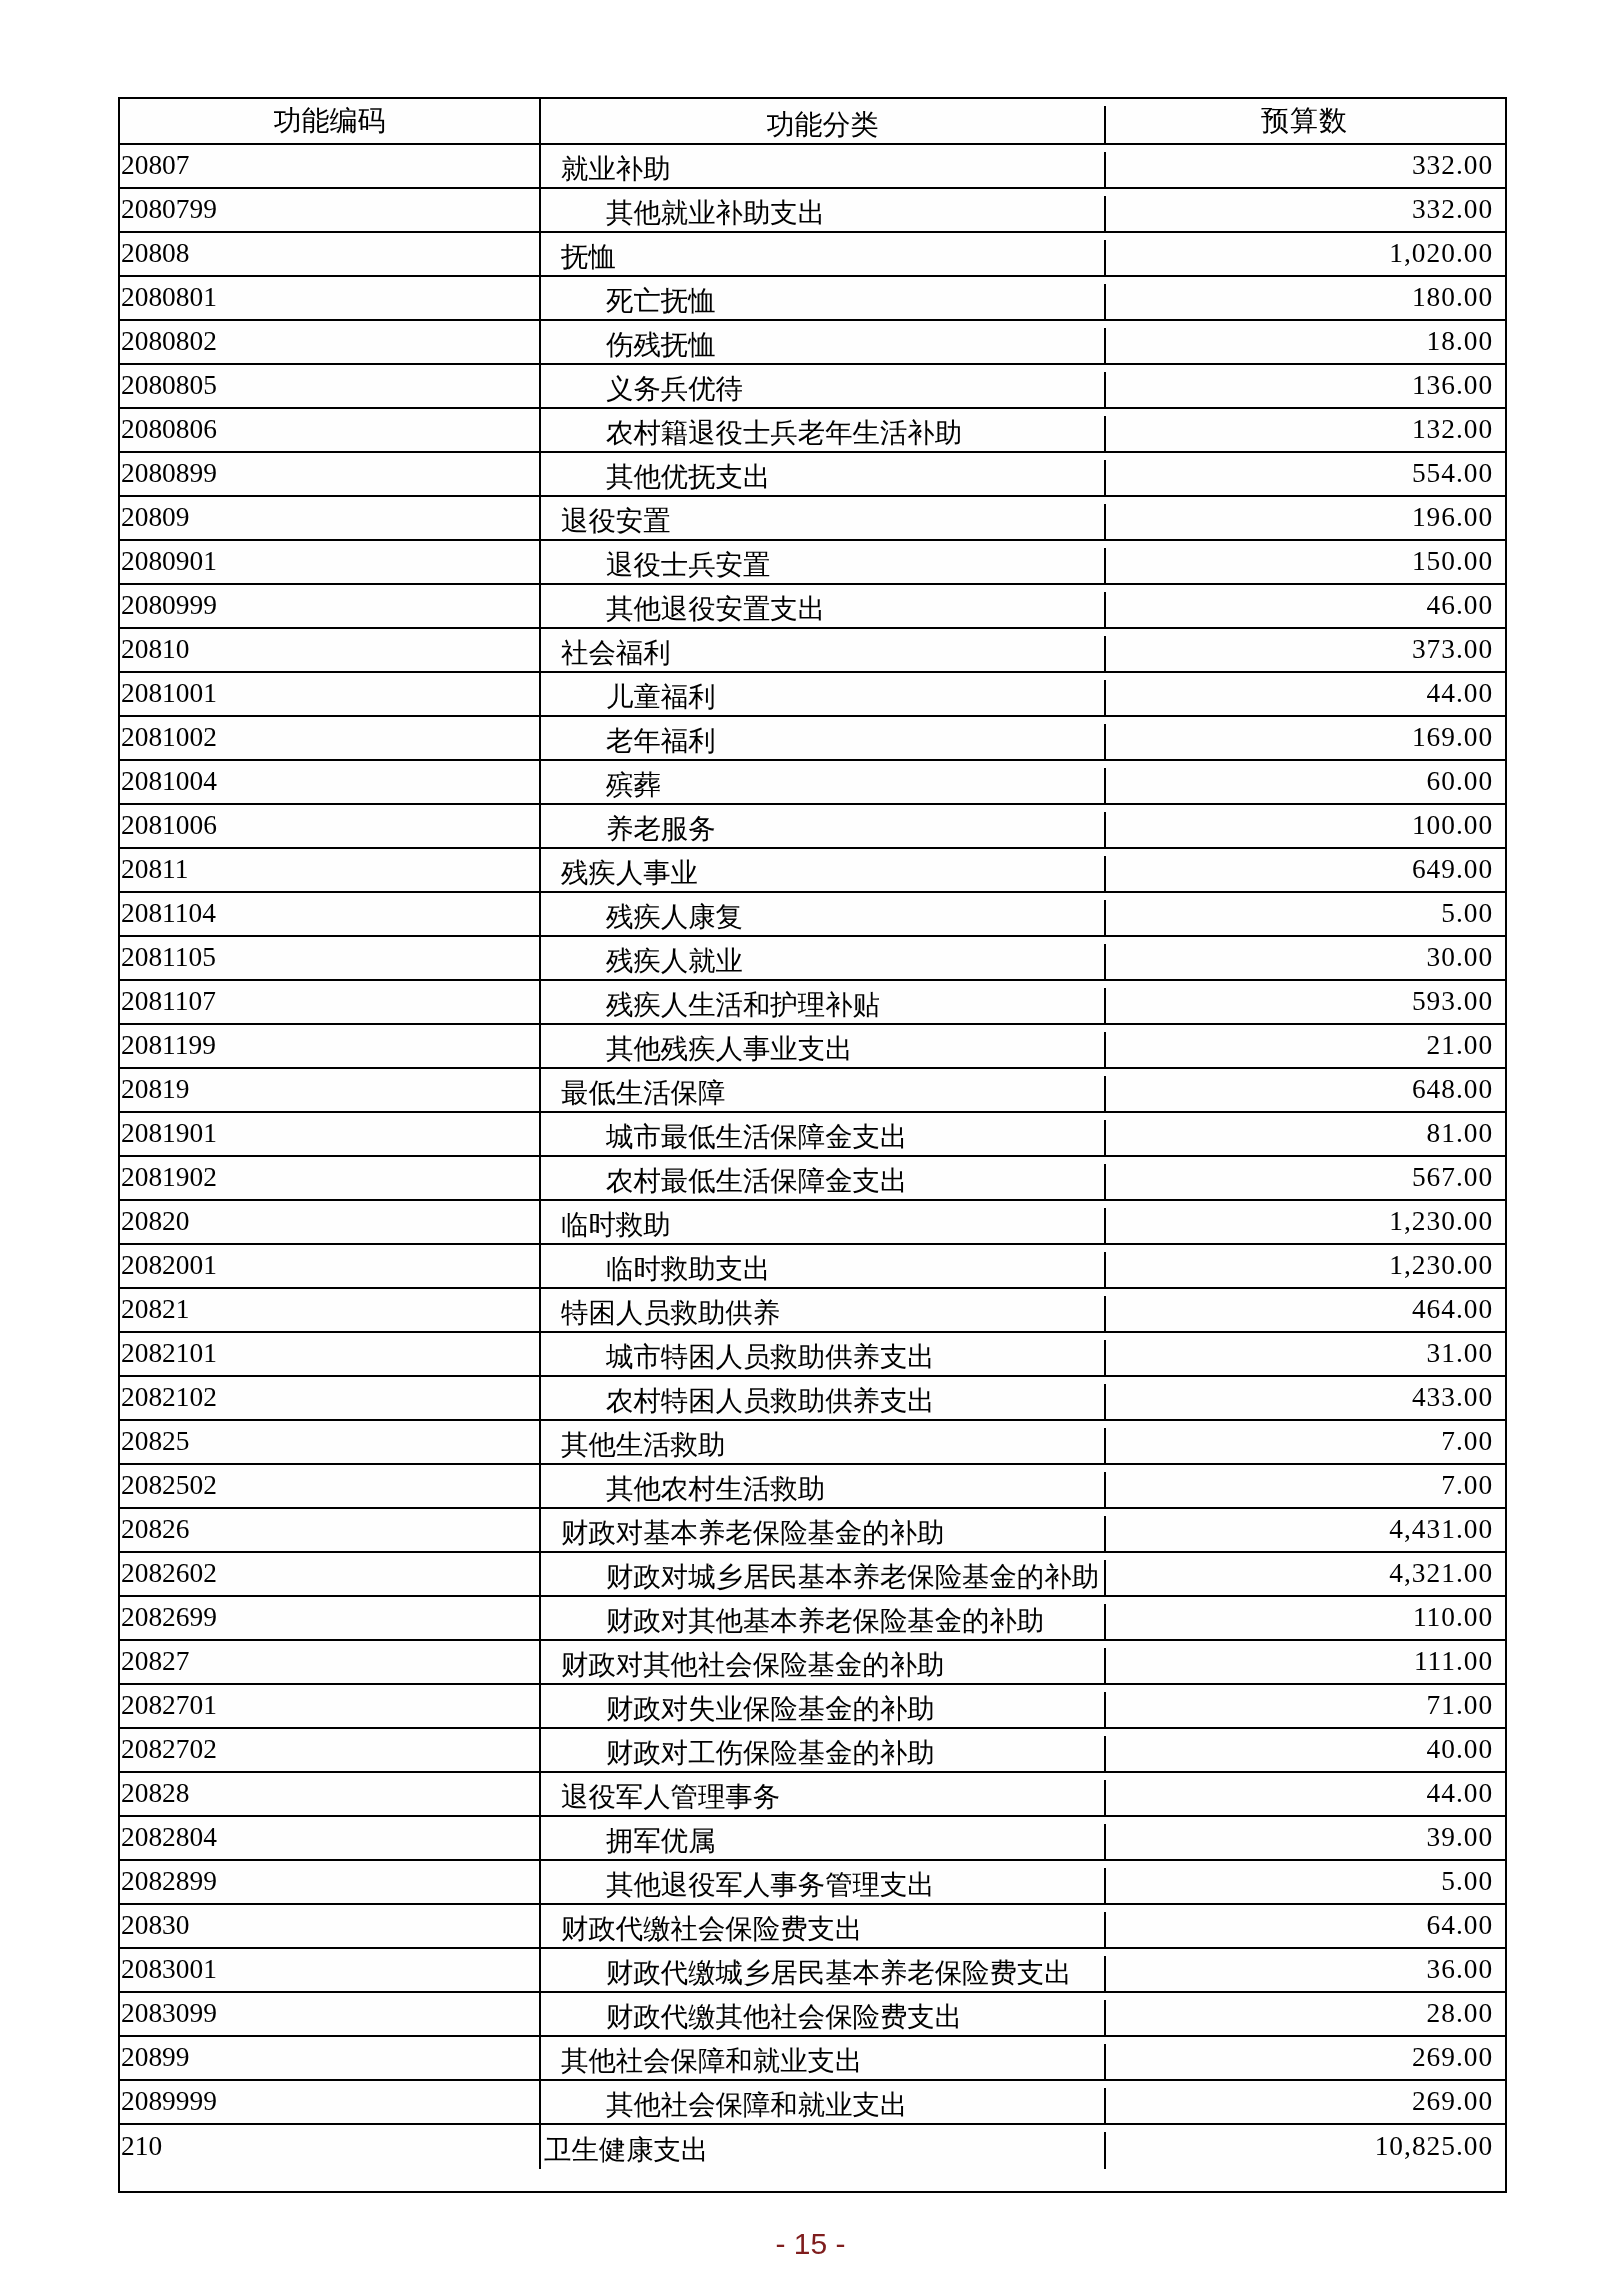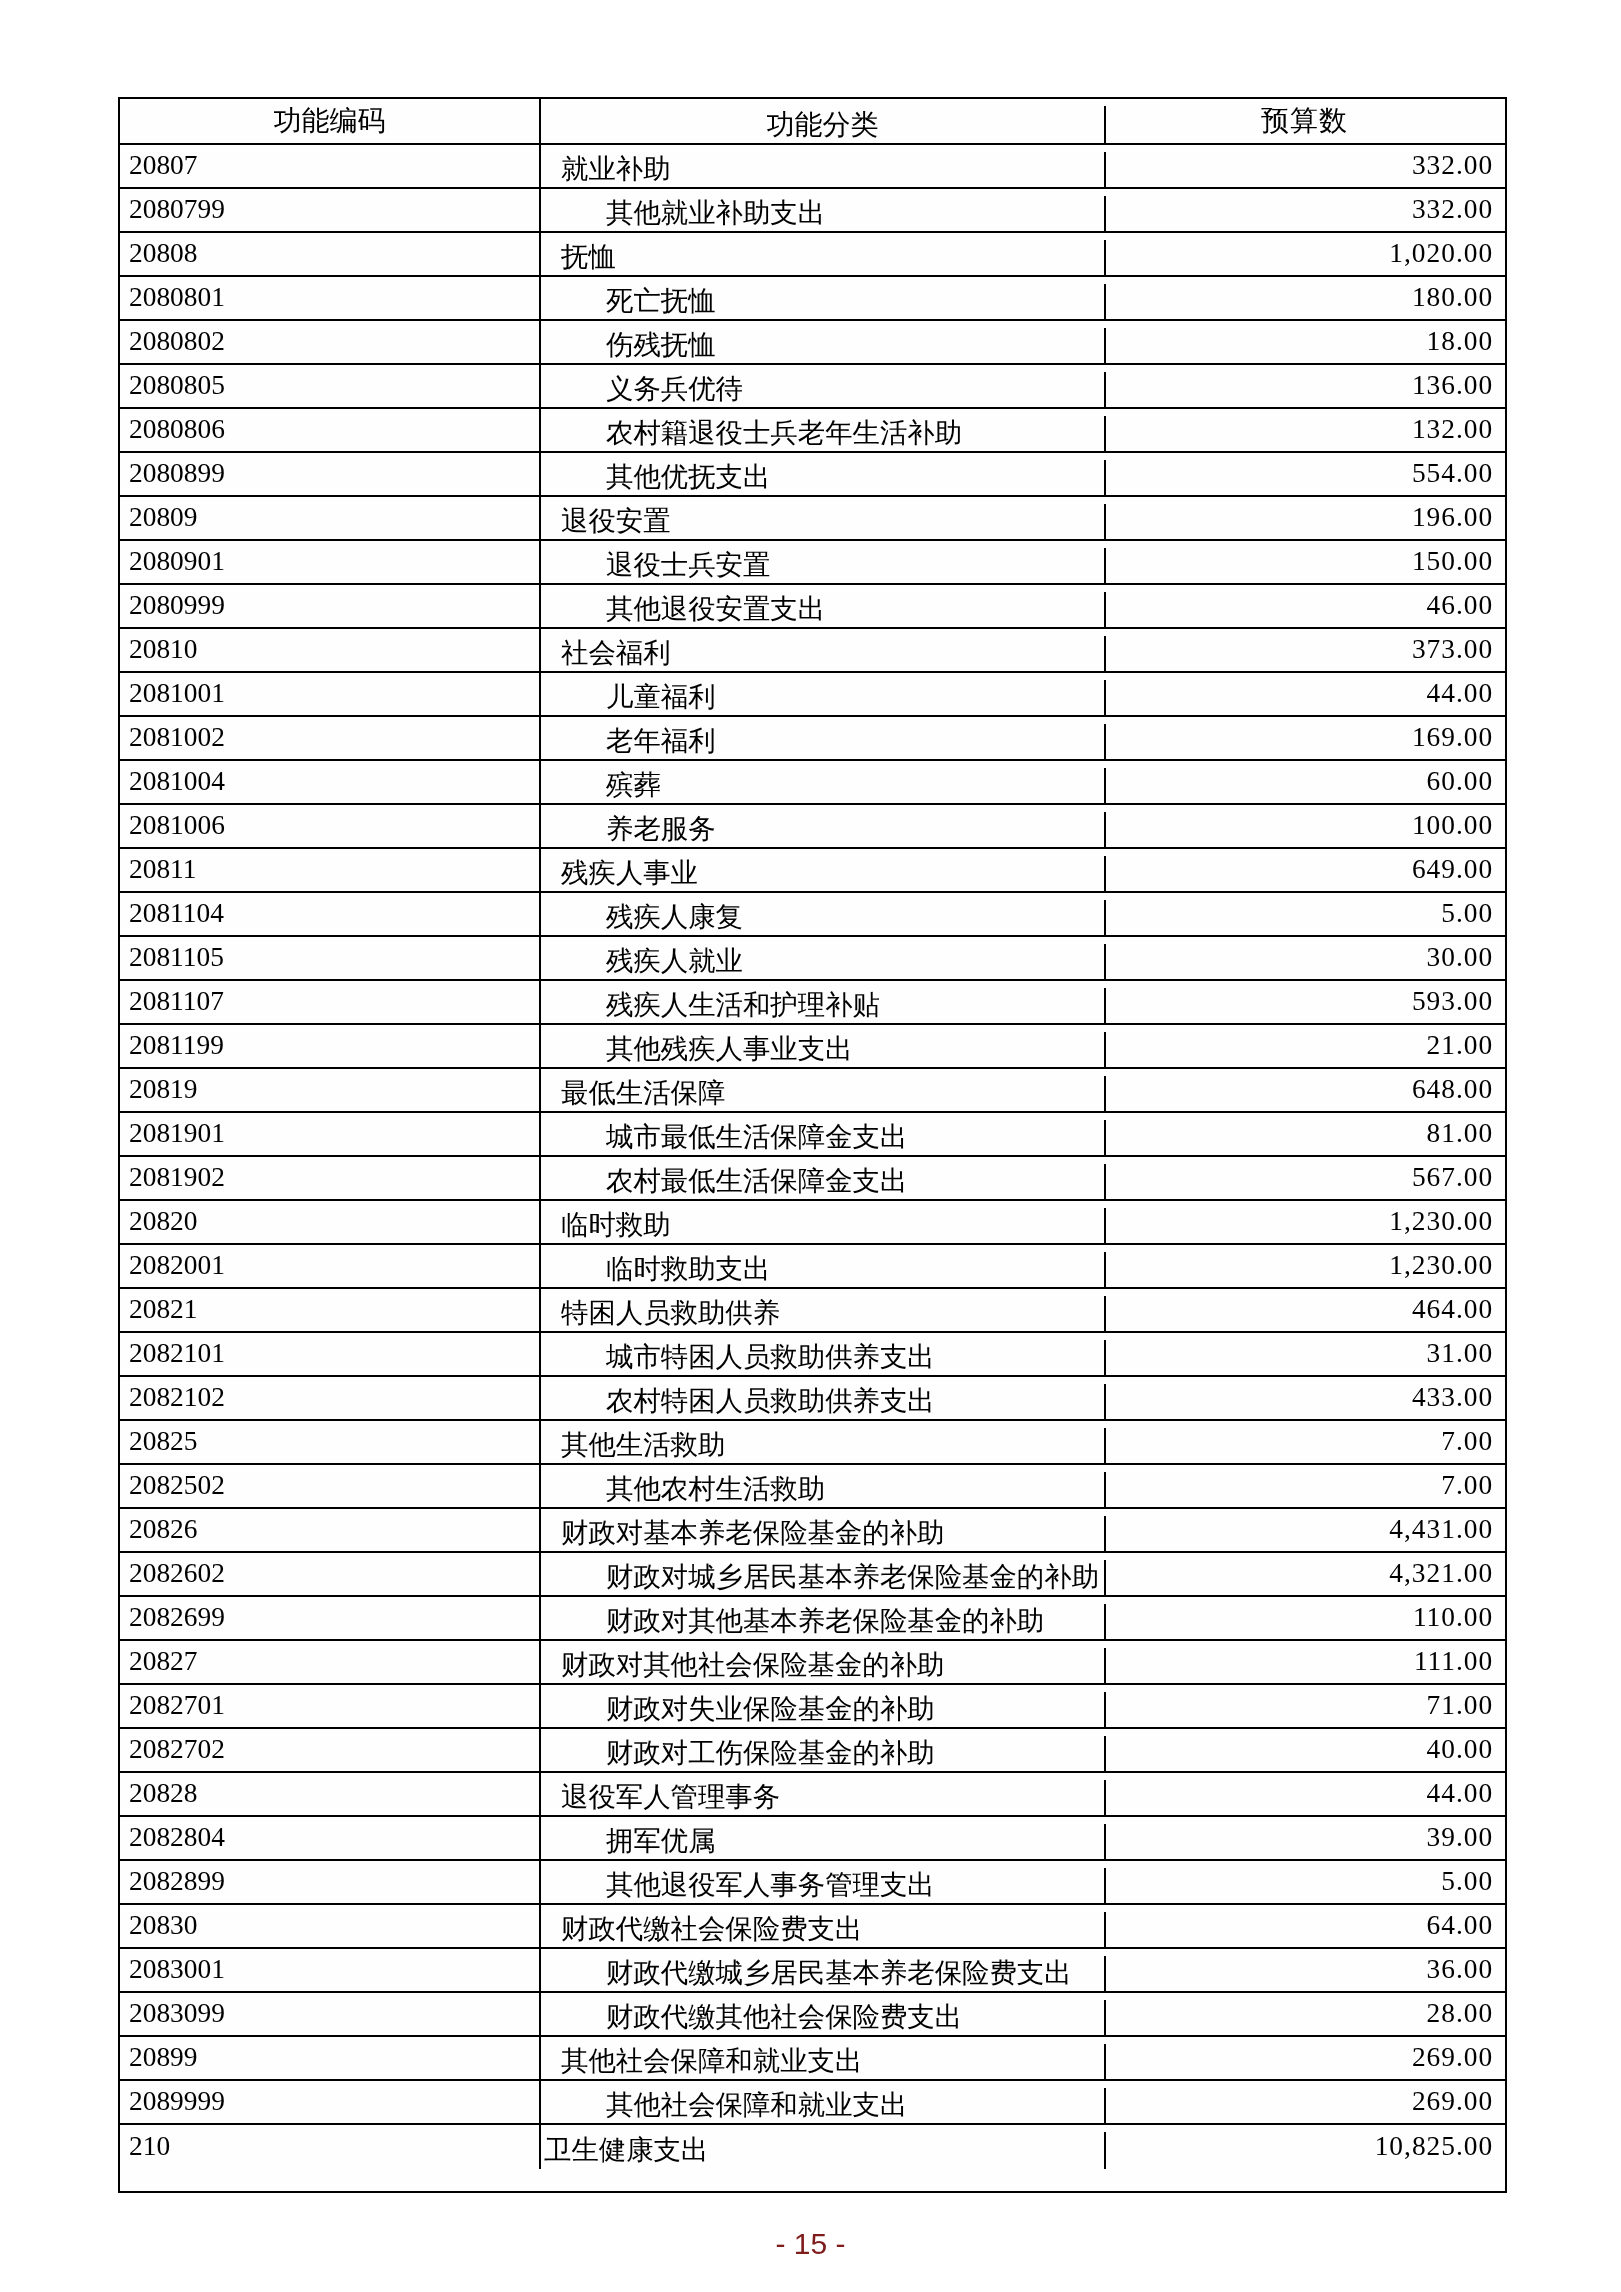--- a/index.html
+++ b/index.html
@@ -30,21 +30,21 @@
   #rows .row:last-child { border-bottom: none; }
   .cell {
     box-sizing: border-box;
     display: flex;
     align-items: center;
     white-space: nowrap;
     overflow: visible;
     font-size: 27.4px;
     line-height: 1;
   }
-  .c1 { width: 421px; border-right: 2.9px solid #000; padding-left: 9px; }
+  .c1 { width: 421px; border-right: 2.9px solid #000; padding-left: 1px; }
   .c2 { width: 565px; border-right: 2.9px solid #000; padding-left: 11.8px; margin-top: 7px; }
   .c3 { width: 397px; justify-content: flex-end; padding-right: 9.8px; letter-spacing: 1px; }
   .thead .cell { justify-content: center; padding: 0; font-size: 28px; }
   .c2.ind0 { padding-left: 3px; }
   .c2.ind1 { padding-left: 20px; }
   .c2.ind2 { padding-left: 65px; }
   .page-footer {
     position: absolute;
     left: 0; right: 0;
     top: 2227px;

